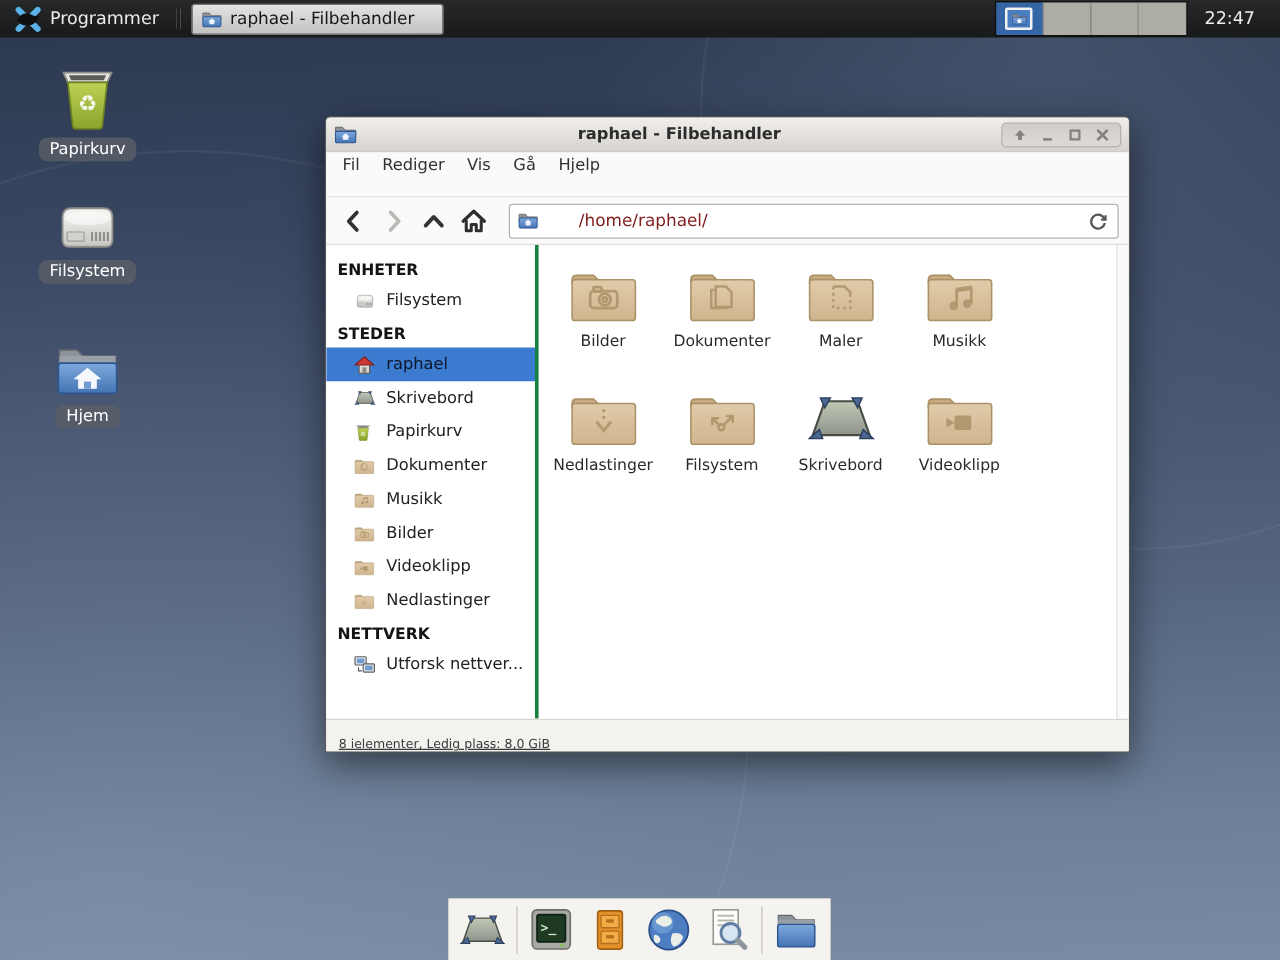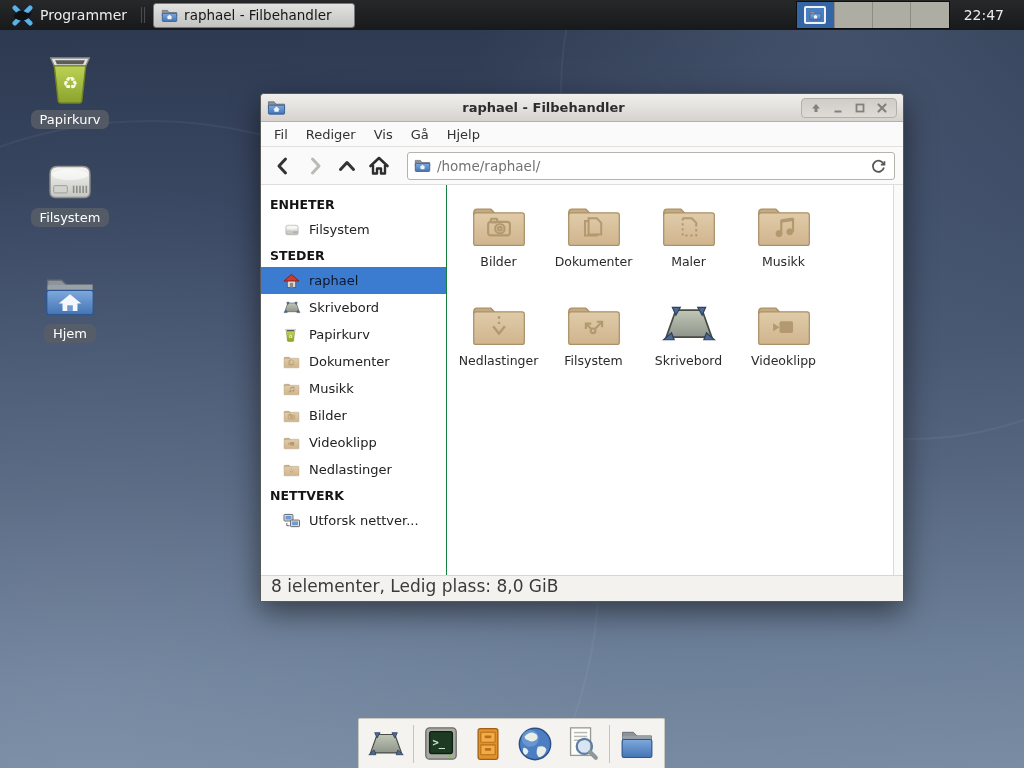--- a/index.html
+++ b/index.html
@@ -65,53 +65,53 @@
   }
   .titlebar { height:28px; background:linear-gradient(#f1efec,#d6d3cf);
     border-bottom:1px solid #b4b1ad; border-radius:4px 4px 0 0;
     display:flex; align-items:center; padding:0 6px; }
   .titlebar .title { flex:1; text-align:center; font-size:13px; font-weight:bold; color:#2c2c2c; }
   .win-buttons { display:flex; align-items:center; gap:2px;
     background:linear-gradient(#d0cdc9,#dedbd7); border:1px solid #b3b0ac; border-radius:4px;
     padding:1px 4px; height:20px; }
   .win-btn { width:20px; height:16px; display:flex; align-items:center; justify-content:center; }
 
-  .menubar { height:25px; background:#fbfafa; border-bottom:1px solid #e3e1de;
-    display:flex; align-items:center; padding:0 4px; }
+  .menubar { height:36px; background:#fbfafa; border-bottom:1px solid #e3e1de;
+    display:flex; align-items:flex-start; padding:0 4px; }
   .menu-item { font-size:13px; color:#333; padding:3px 9px; }
 
   .toolbar { height:38px; background:#fbfafa; border-bottom:1px solid #e0dedb;
     display:flex; align-items:center; padding:0 8px; gap:4px; }
   .tool-btn { width:28px; height:27px; display:flex; align-items:center; justify-content:center;
     border-radius:3px; }
   .path-entry { flex:1; height:28px; margin-left:10px; background:#fff;
     border:1px solid #b6b3af; border-radius:3px; display:flex; align-items:center;
     padding:0 6px; gap:6px; }
-  .path-entry .path-text { flex:1; font-size:13.5px; color:#737373; }
+  .path-entry .path-text { flex:1; font-size:13.5px; color:#7f1d1d;margin-left:26px; }
 
   .win-body { flex:1; display:flex; min-height:0; }
-  .sidebar { width:186px; background:#ffffff; border-right:1px solid #15803d;
+  .sidebar { width:170px; background:#ffffff; border-right:3px solid #15803d;
     padding-top:7px; overflow:hidden; }
   .side-header { font-size:12.5px; font-weight:bold; color:#141414; padding:5px 9px 4px; }
   .side-item { height:27px; display:flex; align-items:center; gap:8px; padding-left:22px;
     font-size:13px; color:#222; white-space:nowrap; }
   .side-item.selected { background:#3b7cd1; color:#0f172a; }
   .side-item .sicon { width:18px; height:16px; flex:0 0 auto; display:flex; align-items:center; }
 
   .fileview { flex:1; background:#fff; position:relative; overflow:hidden; }
   .file-grid { display:grid; grid-template-columns:repeat(4,95px); grid-auto-rows:99px;
     padding:10px 2px 0 4px; }
   .file-item { display:flex; flex-direction:column; align-items:center; justify-content:flex-start;
     padding-top:6px; }
   .file-item .ficon { width:58px; height:48px; display:flex; align-items:center; justify-content:center; }
   .file-item .flabel { font-size:12.5px; color:#2a2a2a; margin-top:5px; white-space:nowrap; }
   .scrollstrip { width:10px; background:#fbfafa; border-left:1px solid #dcdad6; }
 
   .statusbar { height:26px; background:#f3f2ef; border-top:1px solid #d8d6d2;
-    font-size:17px; color:#3a3a3a; display:flex; align-items:flex-start; padding-left:10px; }
+    font-size:10px; color:#3a3a3a; display:flex; align-items:flex-end; padding-left:10px;text-decoration:underline; }
 
   
   .dock { position:absolute; left:358px; top:718px; width:307px; height:50px;
     background:#f4f3f0; border:1px solid #c9c7c2; border-bottom:none; border-radius:2px 2px 0 0;
     display:flex; align-items:center; justify-content:center; gap:7px; z-index:40; }
   .dock-icon { width:40px; height:40px; display:flex; align-items:center; justify-content:center; }
   .dock-sep { width:1px; height:38px; background:#c6c4bf; }
 
   svg { display:block; }
 </style>

